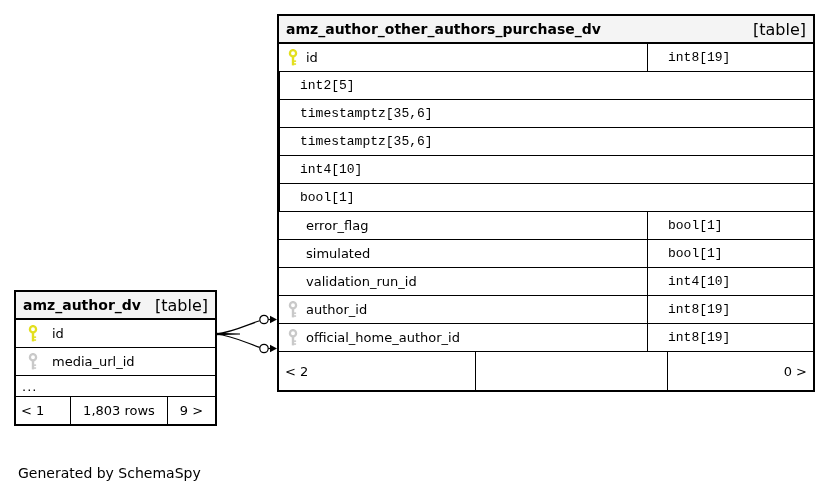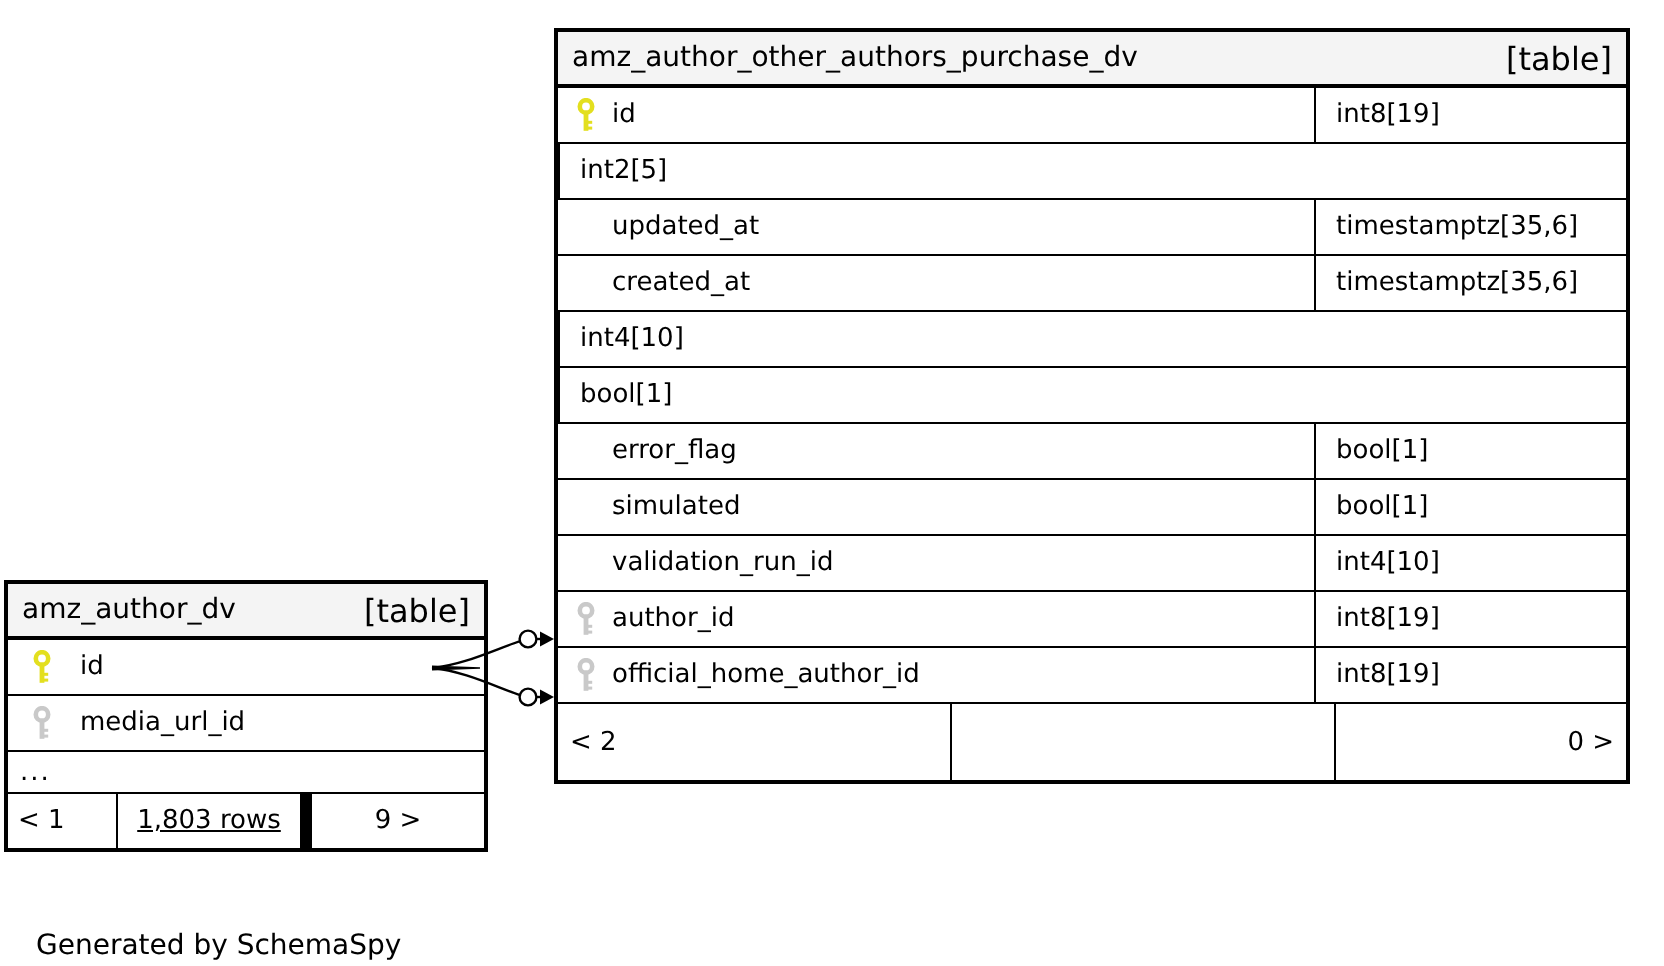--- a/index.html
+++ b/index.html
@@ -16,33 +16,33 @@
   
   .tnode {
     position: absolute;
     border: 2px solid #000000;
     background: #ffffff;
     box-sizing: border-box;
     display: flex;
     flex-direction: column;
   }
   .tnode-right { left: 277px; top: 14px; width: 538px; height: 378px; }
-  .tnode-left  { left: 2px;  top: 290px; width: 242px; height: 136px; }
+  .tnode-left  { left: 14px;  top: 290px; width: 203px; height: 136px; }
 
   .thead {
     height: 26px;
     border-bottom: 2px solid #000000;
     background: #f4f4f4;
     display: flex;
     align-items: center;
     justify-content: space-between;
     padding: 0 7px;
     flex: none;
   }
-  .ttitle { font-weight: normal; font-size: 14px; letter-spacing: 0; white-space: nowrap; }
+  .ttitle { font-weight: bold; font-size: 14px; letter-spacing: 0; white-space: nowrap; }
   .tbadge { font-size: 16px; white-space: nowrap; }
 
   .trow {
     height: 27px;
     border-bottom: 1px solid #000000;
     display: flex;
     align-items: stretch;
     flex: none;
     background: #ffffff;
     gap: 28px;
@@ -53,23 +53,24 @@
     align-items: center;
     padding-left: 9px;
     min-width: 0;
   }
   .cell-type {
     width: 145px;
     flex: none;
     border-left: 1px solid #000000;
     display: flex;
     align-items: center;
-    padding-left: 10px;
+    padding-left: 20px;
     font-size: 13px;
     white-space: nowrap;
+    font-family: Liberation Mono, monospace;
   }
   .key-slot {
     width: 18px;
     flex: none;
     display: flex;
     align-items: center;
   }
   .tnode-left .cell-name { padding-left: 12px; }
   .tnode-left .key-slot { width: 24px; }
   .col-name { font-size: 13px; white-space: nowrap; }
@@ -99,21 +100,21 @@
     align-items: center;
     box-sizing: border-box;
     white-space: nowrap;
   }
   
   .tnode-right .fcell-left   { width: 197px; border-right: 1px solid #000; padding-left: 6px; }
   .tnode-right .fcell-center { width: 192px; border-right: 1px solid #000; justify-content: center; }
   .tnode-right .fcell-right  { flex: 1; justify-content: flex-end; padding-right: 6px; }
   
   .tnode-left .fcell-left   { width: 55px; border-right: 1px solid #000; padding-left: 5px; }
-  .tnode-left .fcell-center { width: 97px; border-right: 6px solid #000000; justify-content: center; text-decoration: underline; }
+  .tnode-left .fcell-center { width: 97px; border-right: 1px solid #000000; justify-content: center; }
   .tnode-left .fcell-right  { flex: 1; justify-content: center; }
 
   
   .connector {
     position: absolute;
     left: 214px;
     top: 302px;
     width: 66px;
     height: 60px;
   }
@@ -161,32 +162,24 @@
         <span class="col-name">id</span>
       </div>
       <div class="cell-type">int8[19]</div>
     </div>
 
     <div class="trow">
       <div class="cell-type">int2[5]</div>
     </div>
 
     <div class="trow">
-      <div class="cell-name">
-        <span class="key-slot"></span>
-        <span class="col-name">updated_at</span>
-      </div>
       <div class="cell-type">timestamptz[35,6]</div>
     </div>
 
     <div class="trow">
-      <div class="cell-name">
-        <span class="key-slot"></span>
-        <span class="col-name">created_at</span>
-      </div>
       <div class="cell-type">timestamptz[35,6]</div>
     </div>
 
     <div class="trow">
       <div class="cell-type">int4[10]</div>
     </div>
 
     <div class="trow">
       <div class="cell-type">bool[1]</div>
     </div>

